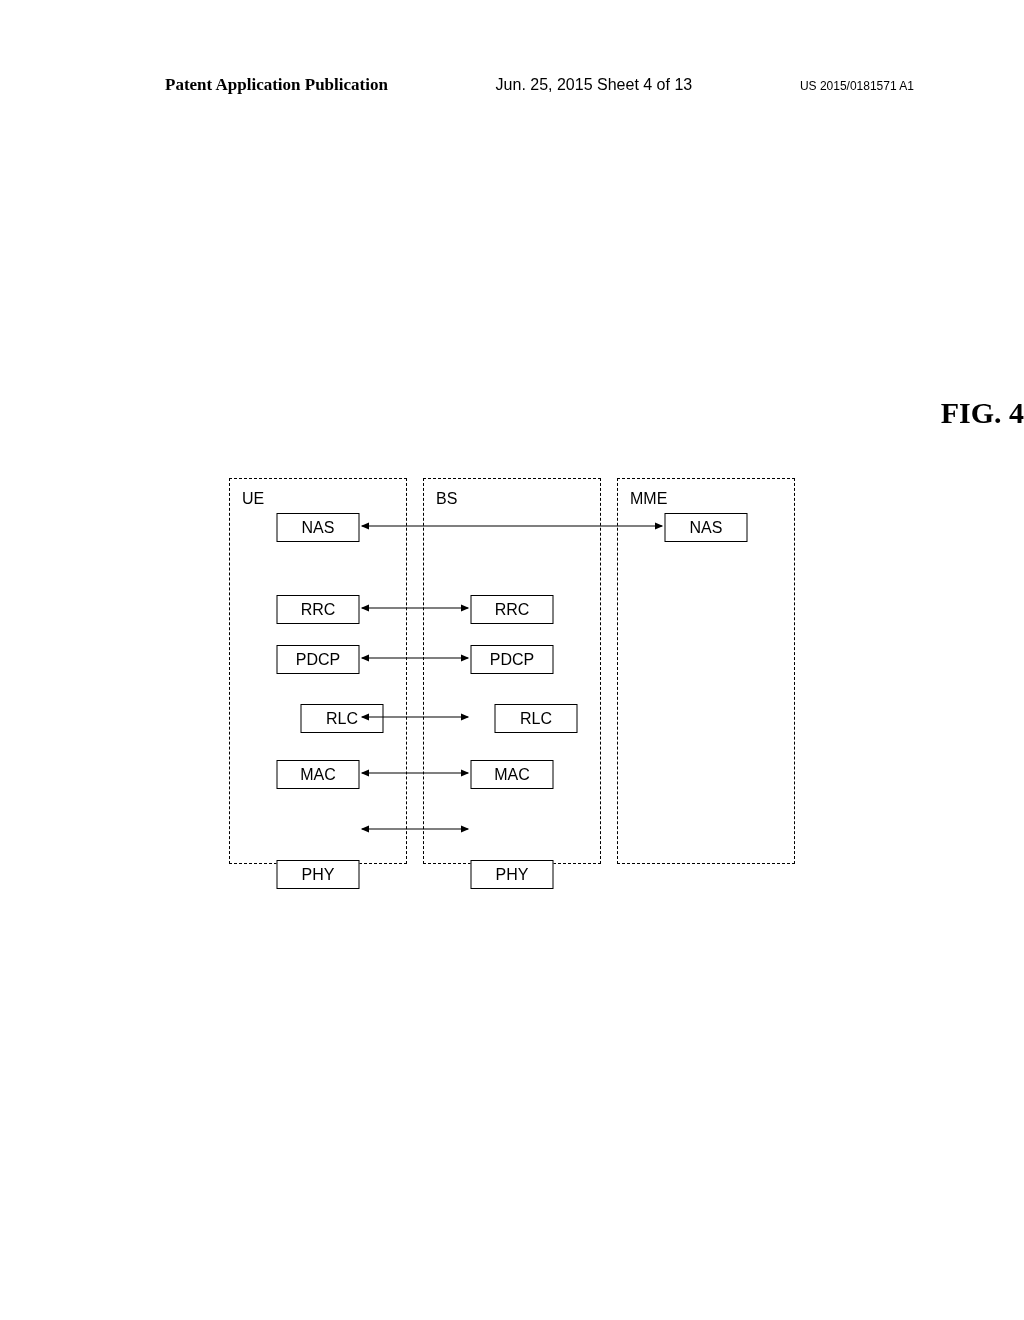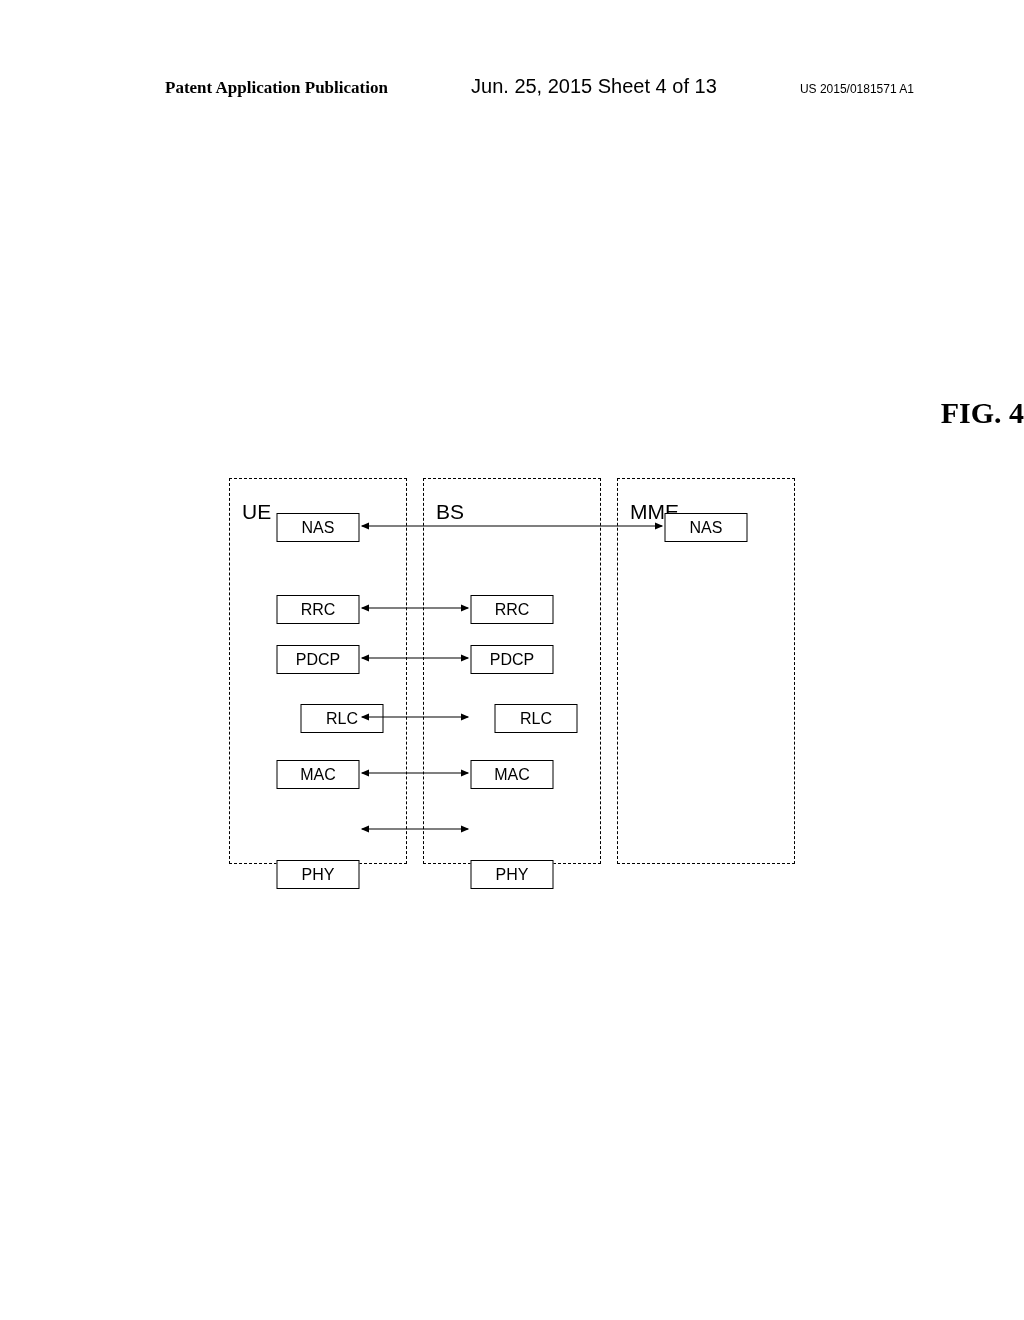--- a/index.html
+++ b/index.html
@@ -16,21 +16,21 @@
     left: 0;
     right: 0;
     padding: 0 110px 0 125px;
     display: flex;
     justify-content: space-between;
     align-items: baseline;
     font-size: 17px;
     margin-left: 40px;
   }
   .header-left { font-weight: bold; }
-  .header-center { font-family: Arial, Helvetica, sans-serif; font-size: 20px; }
+  .header-center { font-family: Arial, Helvetica, sans-serif; font-size: 16px; }
   .header-right { font-family: Arial, Helvetica, sans-serif; font-size: 12px; }
 
   .fig-title {
     position: absolute;
     top: 396px;
     left: 0;
     right: 0;
     text-align: right;
     font-weight: bold;
     font-size: 30px;
@@ -49,24 +49,24 @@
     position: absolute;
     border: 1px dashed #000;
     background: #fff;
   }
   .entity-ue { left: 0; top: 0; width: 178px; height: 386px; }
   .entity-bs { left: 194px; top: 0; width: 178px; height: 386px; }
   .entity-mme { left: 388px; top: 0; width: 178px; height: 386px; }
 
   .entity-label {
     position: absolute;
-    top: 21px;
+    top: 11px;
     left: 12px;
     font-family: Arial, Helvetica, sans-serif;
-    font-size: 21px;
+    font-size: 16px;
   }
 
   .layer-box {
     position: absolute;
     left: 50%;
     transform: translateX(-50%);
     width: 83px;
     height: 29px;
     border: 1px solid #000;
     background: #fff;

